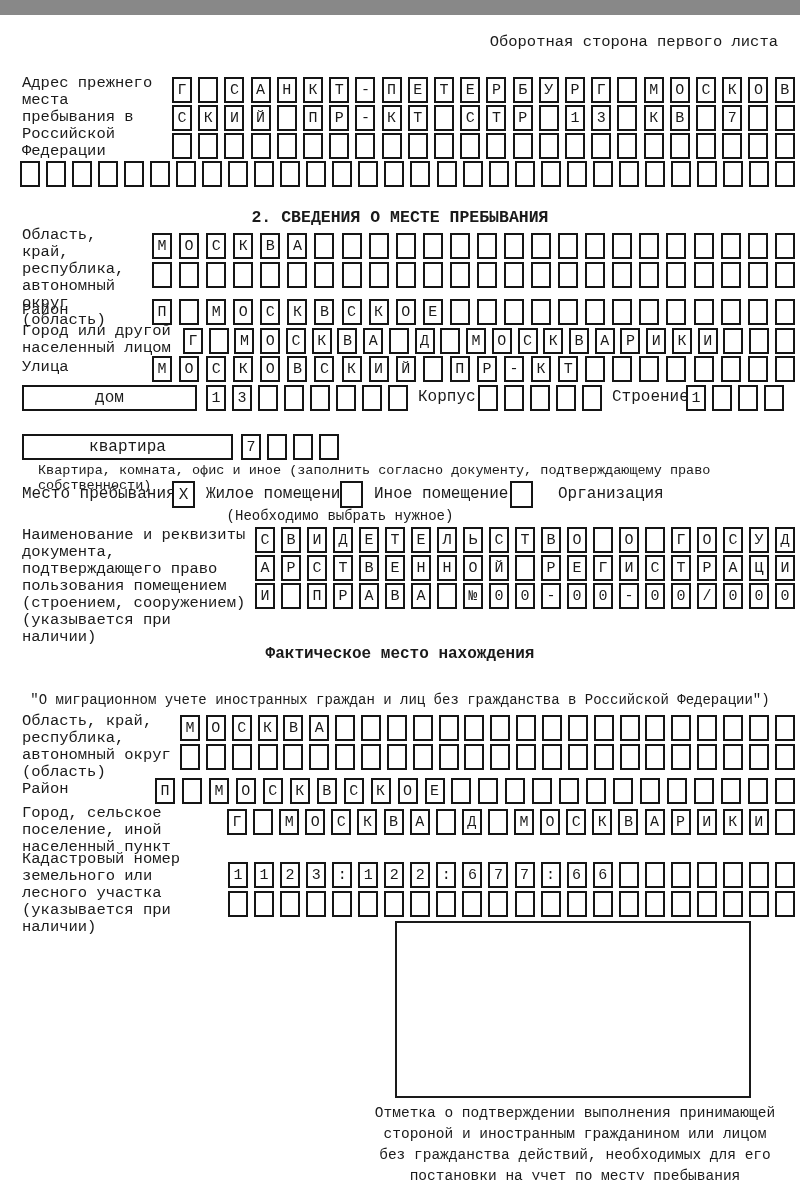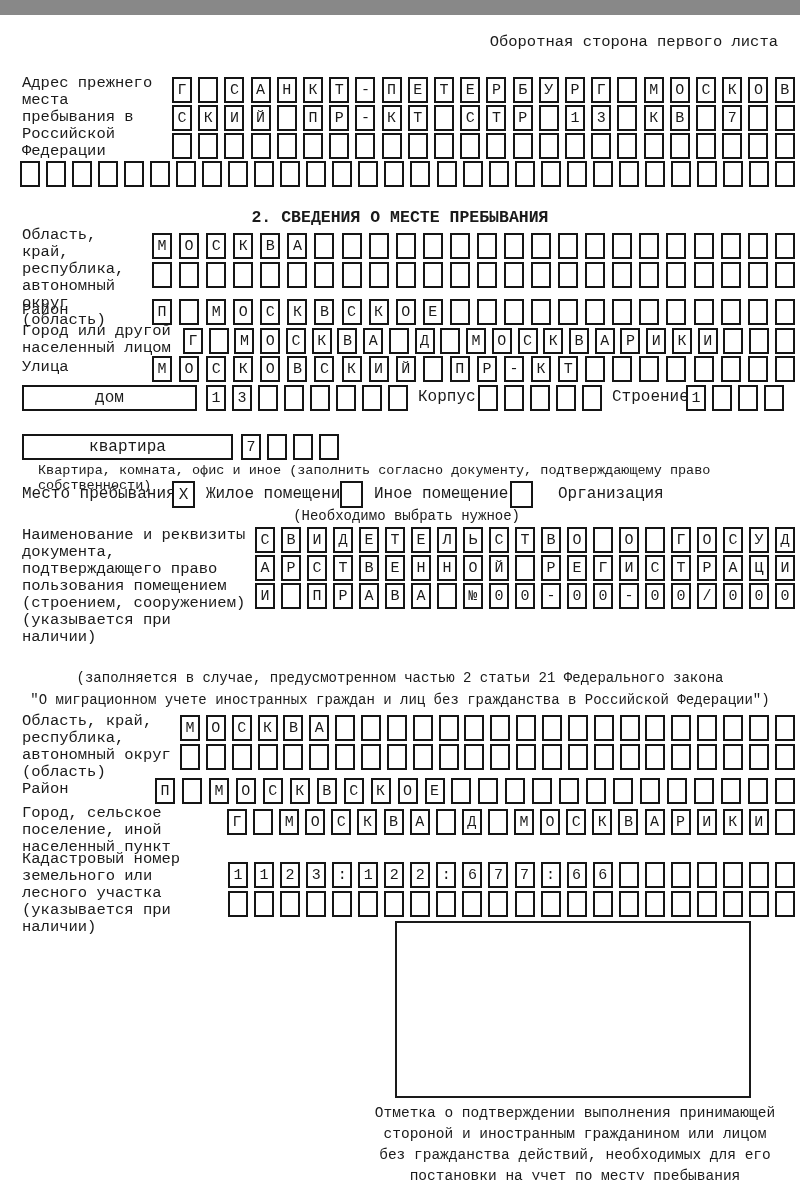--- a/index.html
+++ b/index.html
@@ -333,21 +333,21 @@
     </div>
   <div class="abs cap-left" style="left:38px; top:448px;">Квартира, комната, офис и иное (заполнить согласно документу, подтверждающему право собственности)</div>
 
   <div class="abs inline-lbl" style="left:22px; top:470px;">Место пребывания:</div>
   <div class="abs checkbox" style="left:172px; top:466px;">X</div>
   <div class="abs inline-lbl" style="left:206px; top:470px;">Жилое помещение</div>
   <div class="abs checkbox" style="left:340px; top:466px;"></div>
   <div class="abs inline-lbl" style="left:374px; top:470px;">Иное помещение</div>
   <div class="abs checkbox" style="left:510px; top:466px;"></div>
   <div class="abs inline-lbl" style="left:558px; top:470px;">Организация</div>
-  <div class="abs" style="left:160px; top:493px; width:360px; text-align:right; font-size:14px;">(Необходимо выбрать нужное)</div>
+  <div class="abs" style="left:160px; top:493px; width:360px; text-align:center; font-size:14px;">(Необходимо выбрать нужное)</div>
 
   <div class="abs lbl" style="left:22px; top:512px; width:230px;">Наименование и реквизиты документа, подтверждающего право пользования помещением (строением, сооружением) (указывается при наличии)</div>
   <div class="abs row" style="left:255px; top:512px; width:540px;">
       <span class="cell">С</span>
       <span class="cell">В</span>
       <span class="cell">И</span>
       <span class="cell">Д</span>
       <span class="cell">Е</span>
       <span class="cell">Т</span>
       <span class="cell">Е</span>
@@ -406,21 +406,21 @@
       <span class="cell">0</span>
       <span class="cell">-</span>
       <span class="cell">0</span>
       <span class="cell">0</span>
       <span class="cell">/</span>
       <span class="cell">0</span>
       <span class="cell">0</span>
       <span class="cell">0</span>
     </div>
 
-  <div class="abs cap" style="top:655px;">(заполняется в случае, предусмотренном частью 2 статьи 21 Федерального закона</div>
+  <div class="abs title" style="top:630px; font-size:16px;">Фактическое место нахождения</div>
   <div class="abs cap" style="top:677px;">"О миграционном учете иностранных граждан и лиц без гражданства в Российской Федерации")</div>
 
   <div class="abs lbl" style="left:22px; top:698px; width:155px;">Область, край, республика, автономный округ (область)</div>
   <div class="abs row" style="left:180px; top:700px; width:615px;">
       <span class="cell">М</span>
       <span class="cell">О</span>
       <span class="cell">С</span>
       <span class="cell">К</span>
       <span class="cell">В</span>
       <span class="cell">А</span>

